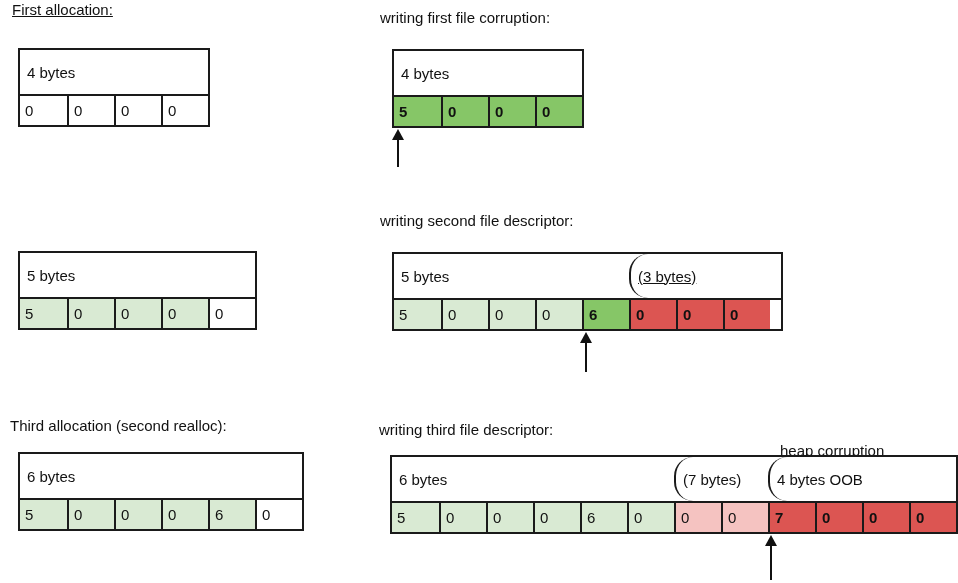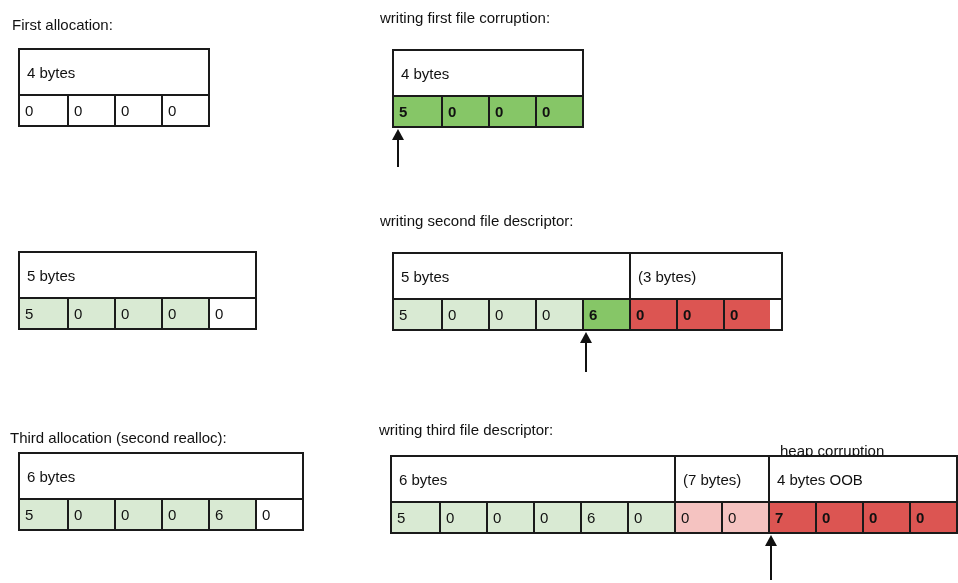--- a/index.html
+++ b/index.html
@@ -9,21 +9,21 @@
   }
   .diagram-label{
     position:absolute;font-size:15px;line-height:19px;color:#111;white-space:pre;
   }
   .mem-table{
     position:absolute;border:2px solid #1a1a1a;background:#fff;
   }
   .hdr-row{display:flex;height:44px;}
   .hdr-sec{
     box-sizing:border-box;display:flex;align-items:center;
-    padding-left:7px;font-size:15px;background:#ffffff;white-space:pre;
+    padding-left:7px;font-size:15px;background:#ffffff;white-space:pre;border-radius:19px;
   }
   .hdr-sec + .hdr-sec{border-left:2px solid #1a1a1a;}
   .cell-row{display:flex;height:29px;border-top:2px solid #1a1a1a;}
   .mem-cell{
     box-sizing:border-box;width:47px;display:flex;align-items:center;
     padding-left:5px;font-size:15px;color:#111;
   }
   .mem-cell + .mem-cell{border-left:2px solid #1a1a1a;}
   .mem-cell.bold{font-weight:bold;}
   .arrow{position:absolute;width:16px;}
@@ -37,21 +37,21 @@
     position:absolute;font-size:15px;line-height:20px;color:#111;white-space:pre;
   }
 </style>
 </head>
 <body>
 
 <div class="canvas">
   <div class="annotation" style="left: 780px; top: 401px;">
     <div>heap corruption</div>
   </div>
-<div class="diagram-label" style="left: 12px; top: 15px;">First allocation:</div>
+<div class="diagram-label" style="left: 12px; top: 0; text-decoration: underline;">First allocation:</div>
     <div class="mem-table" style="left: 18px; top: 48px; border-color: rgb(26, 26, 26);">
       <div class="hdr-row">
         <div class="hdr-sec" style="width: 188px;">4 bytes</div>
       </div>
       <div class="cell-row">
         <div class="mem-cell" style="background: rgb(255, 255, 255);">0</div>
         <div class="mem-cell" style="background: rgb(255, 255, 255);">0</div>
         <div class="mem-cell" style="background: rgb(255, 255, 255);">0</div>
         <div class="mem-cell" style="background: rgb(255, 255, 255);">0</div>
       </div>
@@ -81,38 +81,38 @@
         <div class="mem-cell" style="background: rgb(217, 234, 211);">0</div>
         <div class="mem-cell" style="background: rgb(217, 234, 211);">0</div>
         <div class="mem-cell" style="background: rgb(217, 234, 211);">0</div>
         <div class="mem-cell" style="background: rgb(255, 255, 255);">0</div>
       </div>
     </div>
     <div class="diagram-label" style="left: 380px; top: 211px; text-align: center;">writing second file descriptor:</div>
     <div class="mem-table" style="left: 392px; top: 252px; border-color: rgb(26, 26, 26);">
       <div class="hdr-row">
         <div class="hdr-sec" style="width: 235px;">5 bytes</div>
-        <div class="hdr-sec" style="width: 152px;">(3 bytes)</div>
+        <div class="hdr-sec" style="width: 152px; text-decoration: underline;">(3 bytes)</div>
       </div>
       <div class="cell-row">
         <div class="mem-cell" style="background: rgb(217, 234, 211);">5</div>
         <div class="mem-cell" style="background: rgb(217, 234, 211);">0</div>
         <div class="mem-cell" style="background: rgb(217, 234, 211);">0</div>
         <div class="mem-cell" style="background: rgb(217, 234, 211);">0</div>
         <div class="mem-cell bold" style="background: rgb(134, 198, 103);">6</div>
         <div class="mem-cell bold" style="background: rgb(220, 85, 82);">0</div>
         <div class="mem-cell bold" style="background: rgb(220, 85, 82);">0</div>
         <div class="mem-cell bold" style="background: rgb(220, 85, 82);">0</div>
       </div>
     </div>
     <div class="arrow" style="left: 578px; top: 332px;">
       <div class="arrow-head"></div>
       <div class="arrow-stem" style="height: 29px;"></div>
     </div>
-    <div class="diagram-label" style="left: 10px; top: 416px; margin-top: 12px;">Third allocation (second realloc):</div>
+    <div class="diagram-label" style="left: 10px; top: 416px;">Third allocation (second realloc):</div>
     <div class="mem-table" style="left: 18px; top: 452px; border-color: rgb(26, 26, 26);">
       <div class="hdr-row">
         <div class="hdr-sec" style="width: 282px;">6 bytes</div>
       </div>
       <div class="cell-row">
         <div class="mem-cell" style="background: rgb(217, 234, 211);">5</div>
         <div class="mem-cell" style="background: rgb(217, 234, 211);">0</div>
         <div class="mem-cell" style="background: rgb(217, 234, 211);">0</div>
         <div class="mem-cell" style="background: rgb(217, 234, 211);">0</div>
         <div class="mem-cell" style="background: rgb(217, 234, 211);">6</div>

